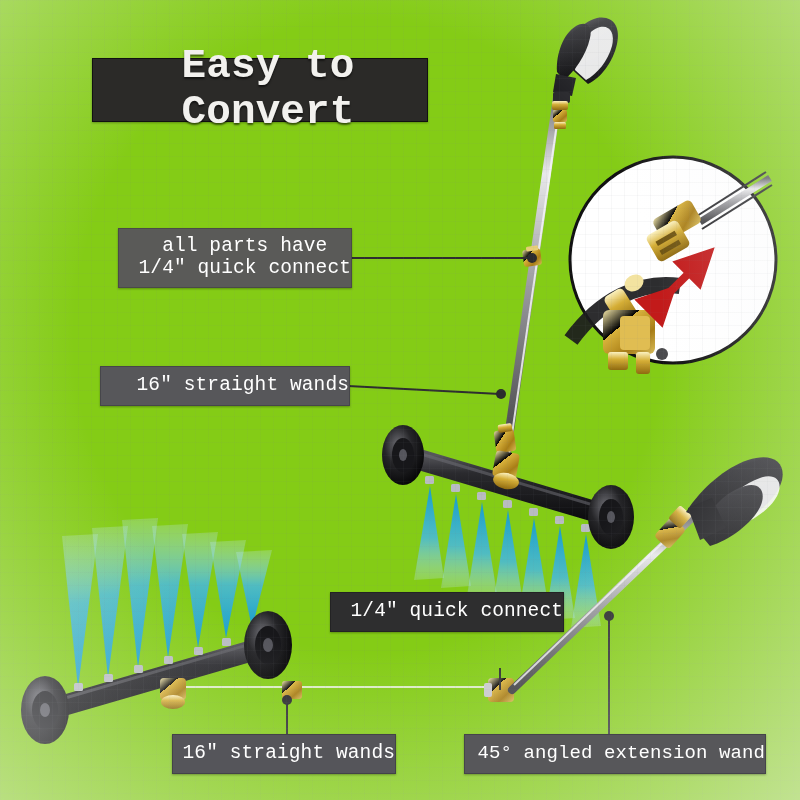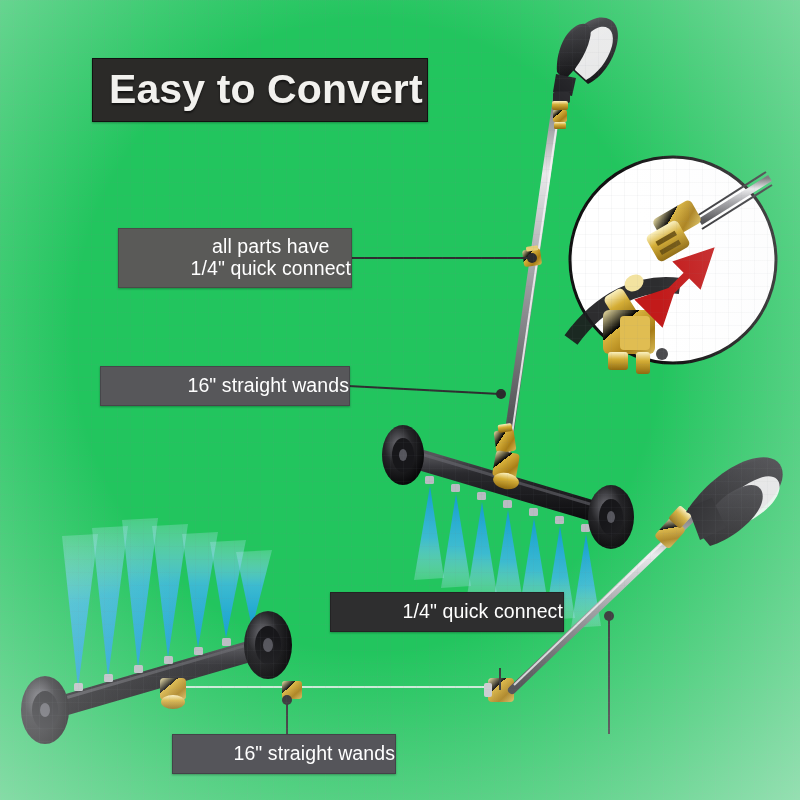--- a/index.html
+++ b/index.html
@@ -2,21 +2,21 @@
 <html><head>
 <meta charset="utf-8">
 <style>
   html,body{margin:0;padding:0;}
   body{
     width:800px;height:800px;overflow:hidden;
     background:#ffffff;
     font-family:"Liberation Sans", sans-serif;
     position:relative;
   }
-  #stage{position:absolute;inset:0;width:800px;height:800px;overflow:hidden;background:#22c55e;}
+  #stage{position:absolute;inset:0;width:800px;height:800px;overflow:hidden;background:#84cc16;font-family:Liberation Mono, monospace;}
 
   
   .grid-texture{
     position:absolute;inset:0;
     background-image:
       repeating-linear-gradient(to right, rgba(120,125,135,.055) 0 1px, transparent 1px 13px),
       repeating-linear-gradient(to bottom, rgba(120,125,135,.05) 0 1px, transparent 1px 13px);
     pointer-events:none;
   }
   .vignette{
@@ -328,14 +328,17 @@
   </div>
 
   <div class="callout lbl-quickconnect-mid">
     <span>1/4" quick connect</span>
   </div>
 
   <div class="callout lbl-straight-bottom">
     <span>16" straight wands</span>
   </div>
 
+  <div class="callout lbl-angled">
+    <span>45° angled  extension wand</span>
+  </div>
 
 </div>
 
 </body></html>

